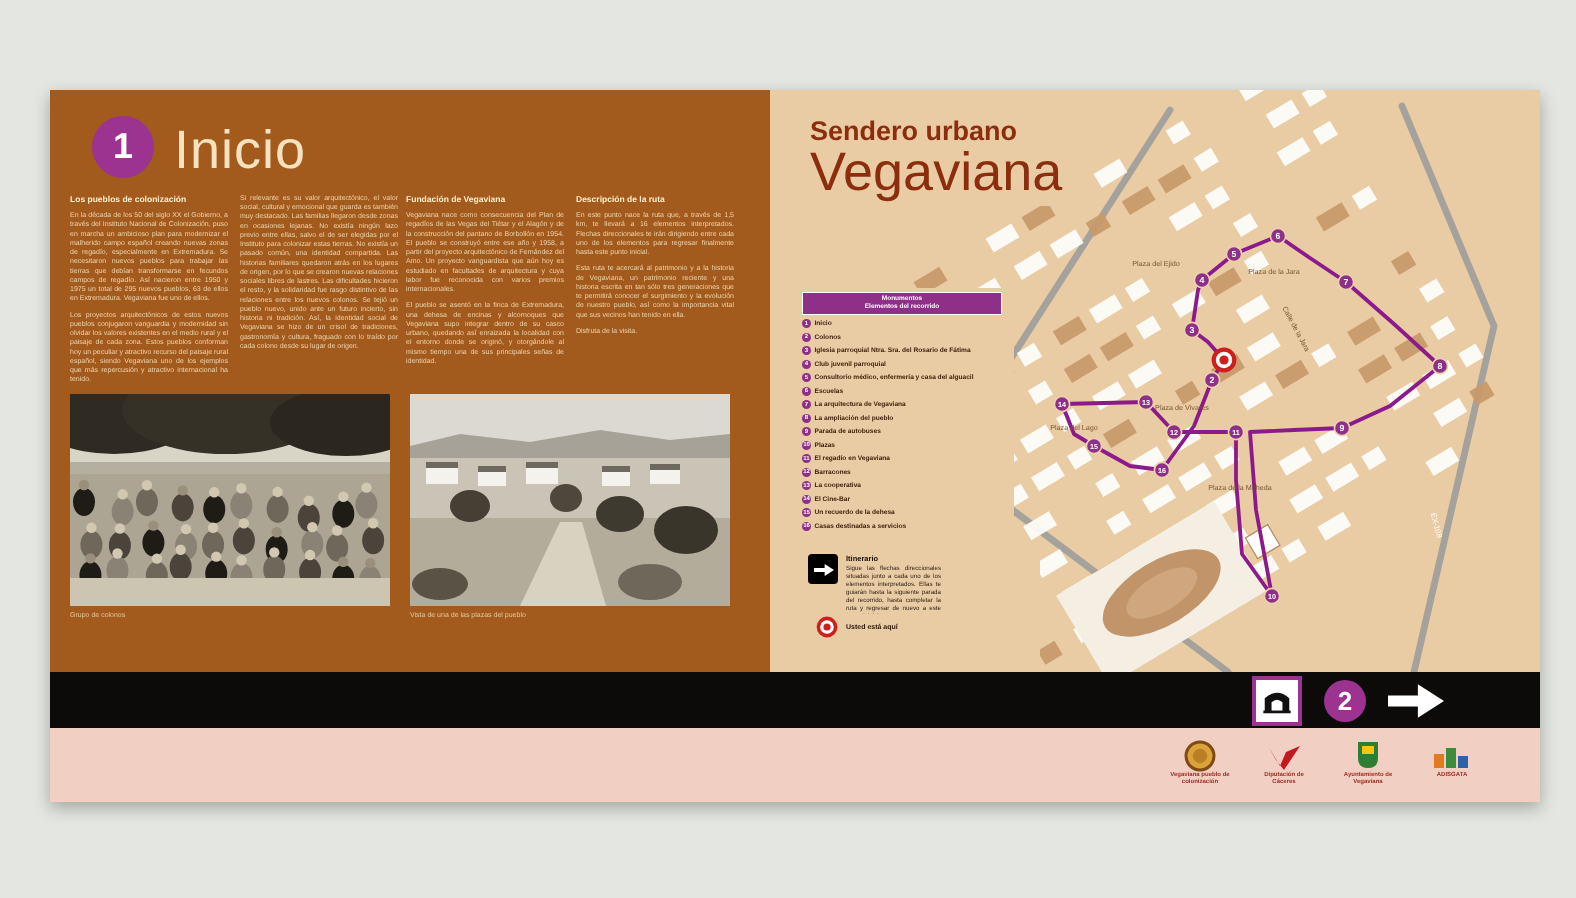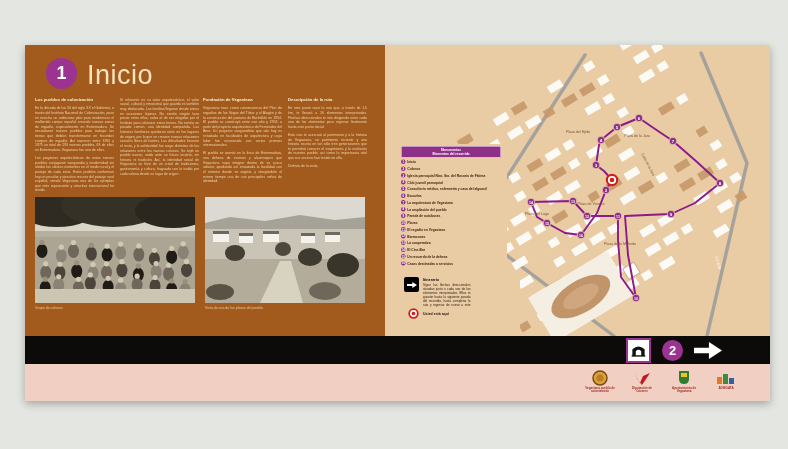--- a/index.html
+++ b/index.html
@@ -351,20 +351,24 @@
           <circle cx="188" cy="156" r="3.8" fill="#8e2f88" stroke="#ecd2ab" stroke-width="0.8"></circle>
           <text x="188" y="157.5" text-anchor="middle" fill="#fff" font-size="3.6" font-weight="bold">13</text>
           <circle cx="146" cy="157" r="3.8" fill="#8e2f88" stroke="#ecd2ab" stroke-width="0.8"></circle>
           <text x="146" y="158.5" text-anchor="middle" fill="#fff" font-size="3.6" font-weight="bold">14</text>
           <circle cx="162" cy="178" r="3.8" fill="#8e2f88" stroke="#ecd2ab" stroke-width="0.8"></circle>
           <text x="162" y="179.5" text-anchor="middle" fill="#fff" font-size="3.6" font-weight="bold">15</text>
           <circle cx="196" cy="190" r="3.8" fill="#8e2f88" stroke="#ecd2ab" stroke-width="0.8"></circle>
           <text x="196" y="191.5" text-anchor="middle" fill="#fff" font-size="3.6" font-weight="bold">16</text>
         </g>
       </svg>
+    <header class="map-title">
+      <span class="small">Sendero urbano</span>
+      <span class="big">Vegaviana</span>
+    </header>
     <div class="legend">
       <div class="legend-in">
         <div class="leg-hd">
           <div>Monumentos</div>
           <div>Elementos del recorrido</div>
         </div>
         <div id="leg-list">
             <div class="leg-row">
               <span class="leg-num">1</span>
               <span class="leg-label">Inicio</span>

